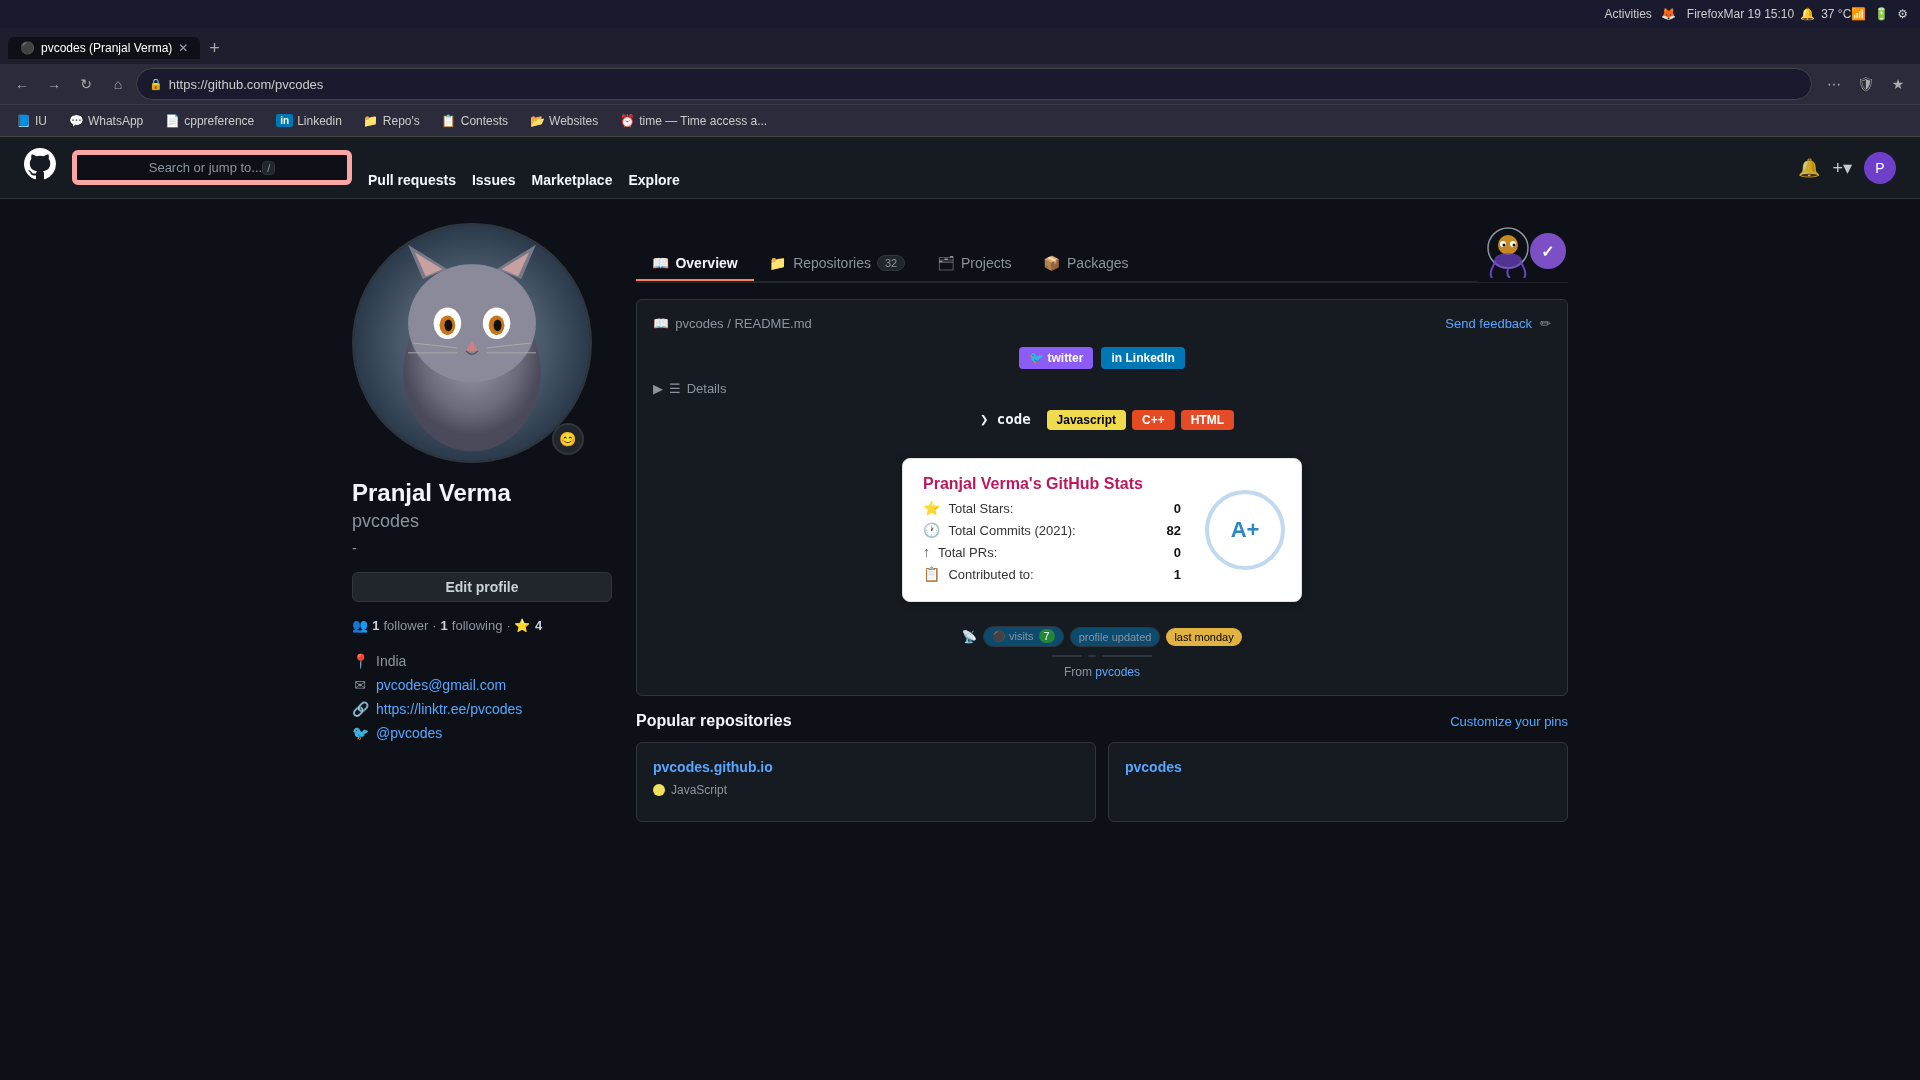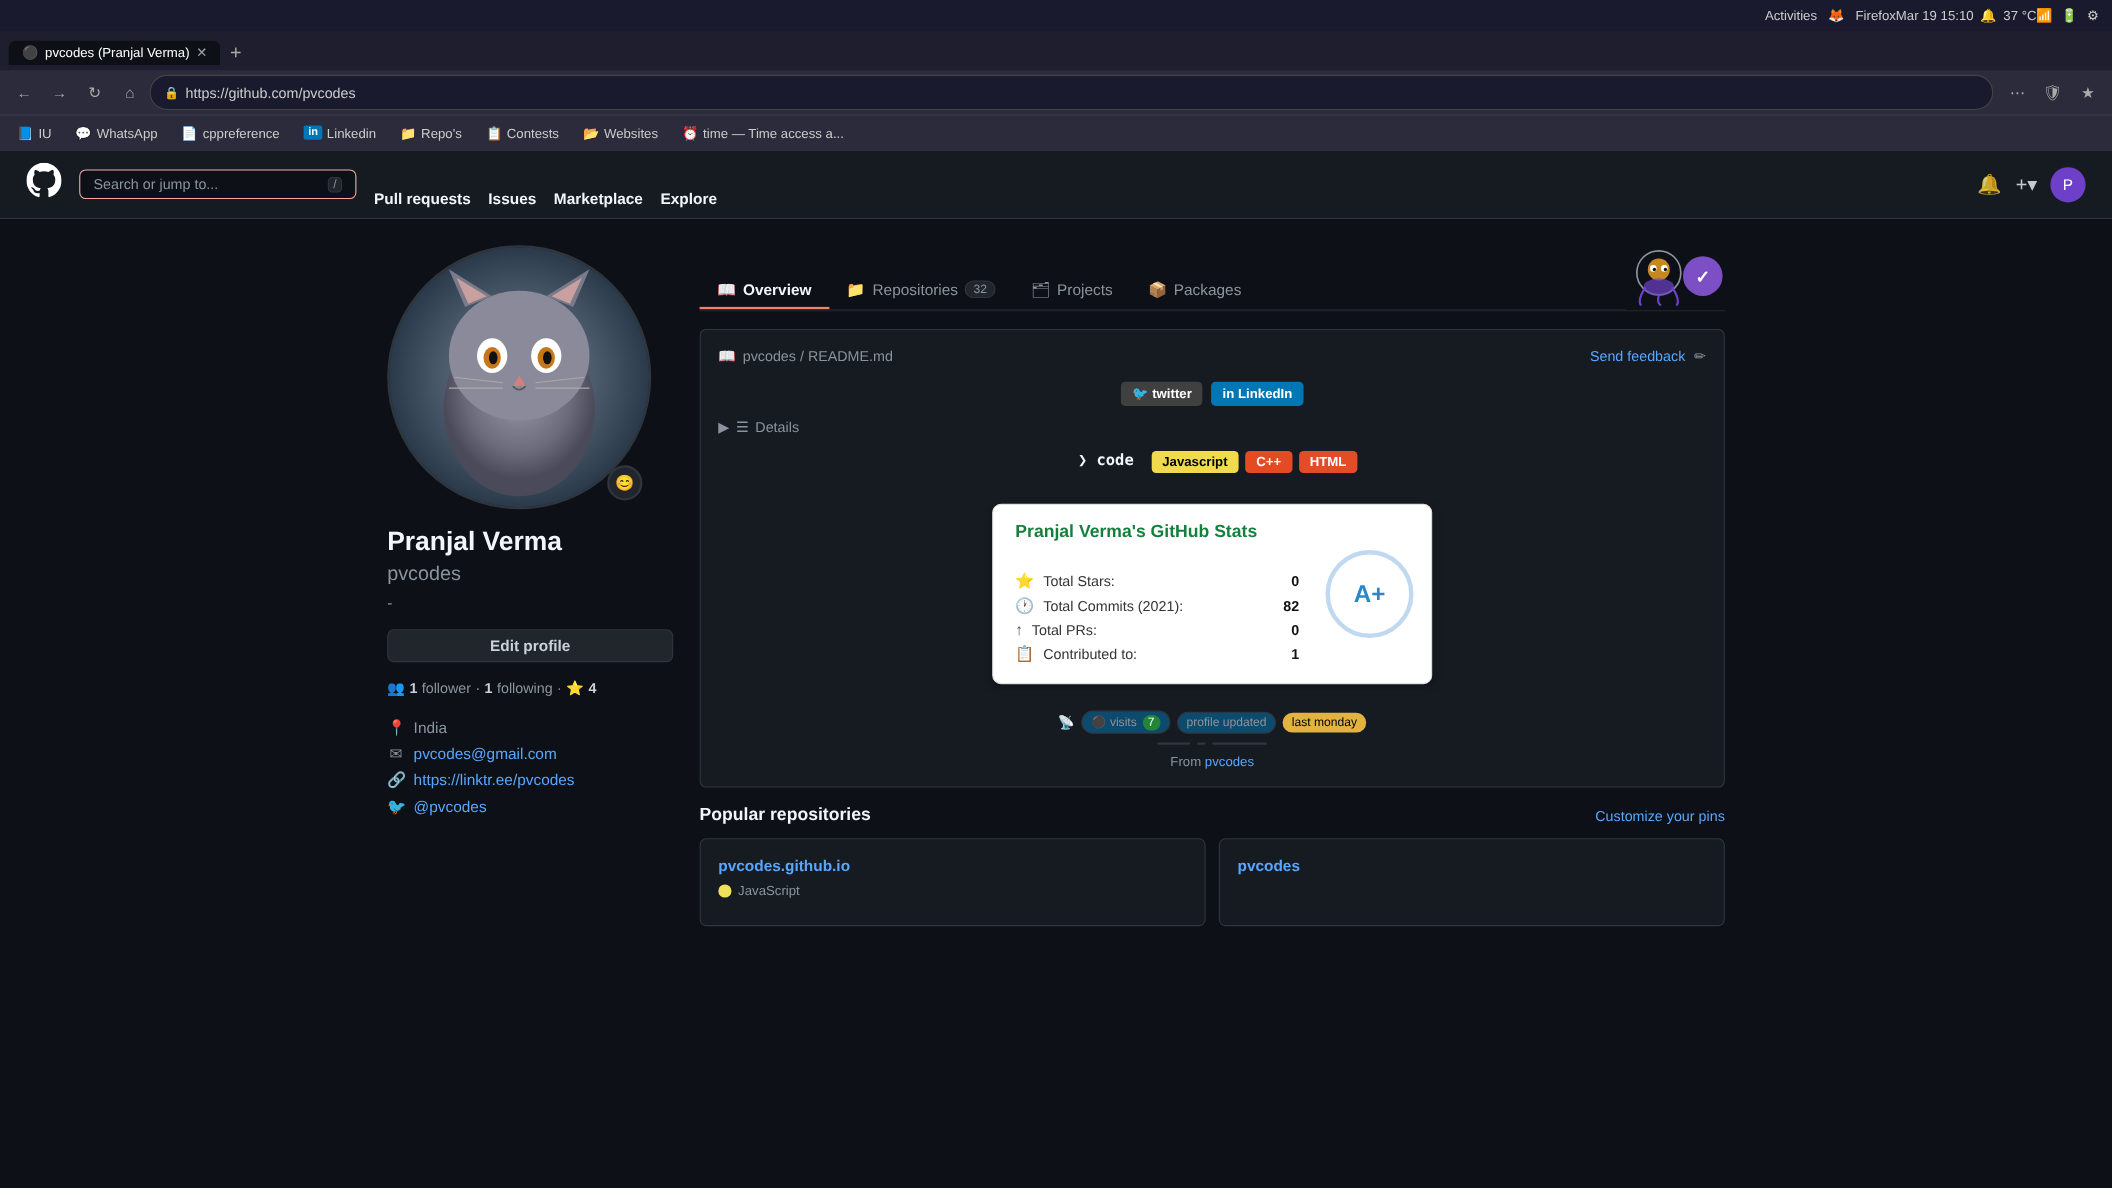--- a/index.html
+++ b/index.html
@@ -121,29 +121,29 @@
       border-bottom: 1px solid #30363d;
       padding: 0 24px;
       height: 62px;
       display: flex;
       align-items: center;
       gap: 16px;
     }
     .gh-logo { color: #f0f6fc; font-size: 28px; cursor: pointer; }
     .gh-search {
       background: #0d1117;
-      border: 1px solid #fca5a5;
+      border: 5px solid #fca5a5;
       border-radius: 6px;
       padding: 5px 12px;
       color: #8b949e;
       font-size: 13px;
-      width: 252px;
-      display: flex;
-      align-items: center;
-      justify-content: space-between;
+      width: 280px;
+      display: flex;
+      align-items: center;
+      justify-content: center;
       cursor: pointer;
     }
     .gh-search-shortcut {
       background: #21262d;
       border: 1px solid #30363d;
       border-radius: 4px;
       padding: 0 4px;
       font-size: 11px;
       color: #8b949e;
     }
@@ -332,21 +332,21 @@
       gap: 8px;
       margin-bottom: 12px;
     }
     .badge {
       padding: 4px 10px;
       border-radius: 4px;
       font-size: 12px;
       font-weight: 600;
       color: #fff;
     }
-    .badge-twitter { background: #404040; }
+    .badge-twitter { background: #8b5cf6; }
     .badge-linkedin { background: #0077b5; }
 
     .details-section {
       margin-bottom: 12px;
     }
     .details-toggle {
       display: flex;
       align-items: center;
       gap: 6px;
       cursor: pointer;
@@ -379,22 +379,22 @@
       border-radius: 8px;
       padding: 16px 20px;
       margin: 8px auto;
       max-width: 400px;
       position: relative;
       box-shadow: 0 2px 8px rgba(0,0,0,0.3);
     }
     .stats-card-title {
       font-size: 16px;
       font-weight: 700;
-      color: #15803d;
-      margin-bottom: 24px;
+      color: #be185d;
+      margin-bottom: 4px;
     }
     .stats-row {
       display: flex;
       align-items: center;
       justify-content: space-between;
       font-size: 13px;
       color: #333;
       padding: 3px 0;
     }
     .stats-row-left { display: flex; align-items: center; gap: 8px; }

